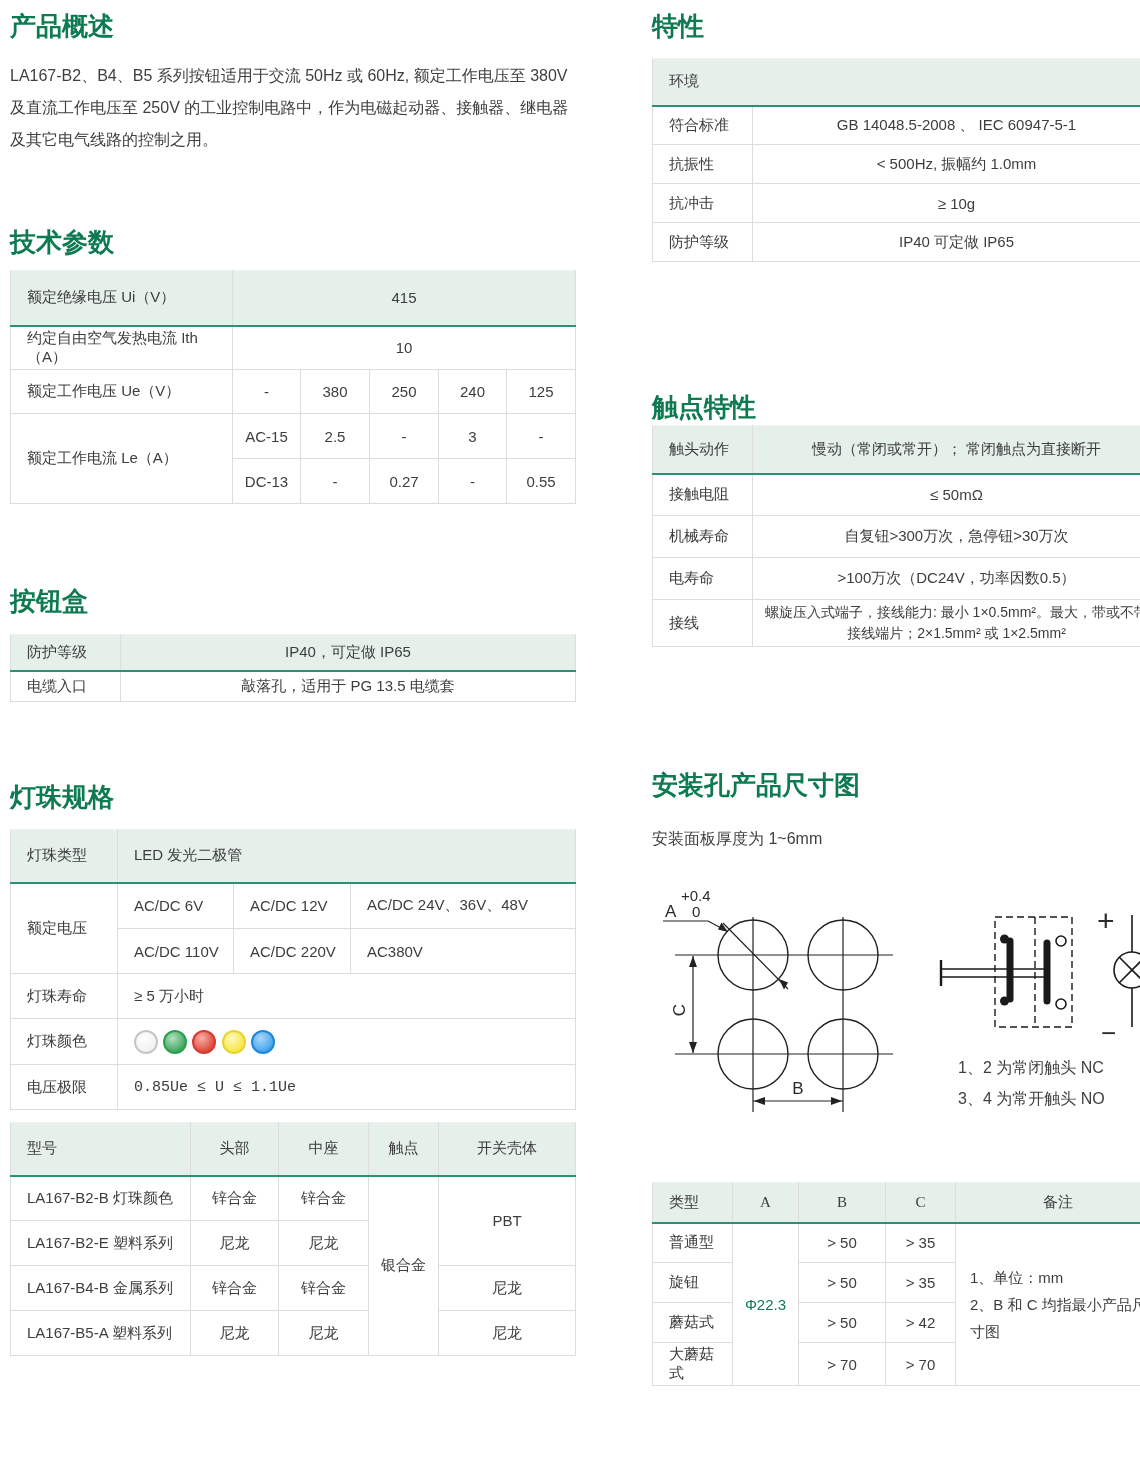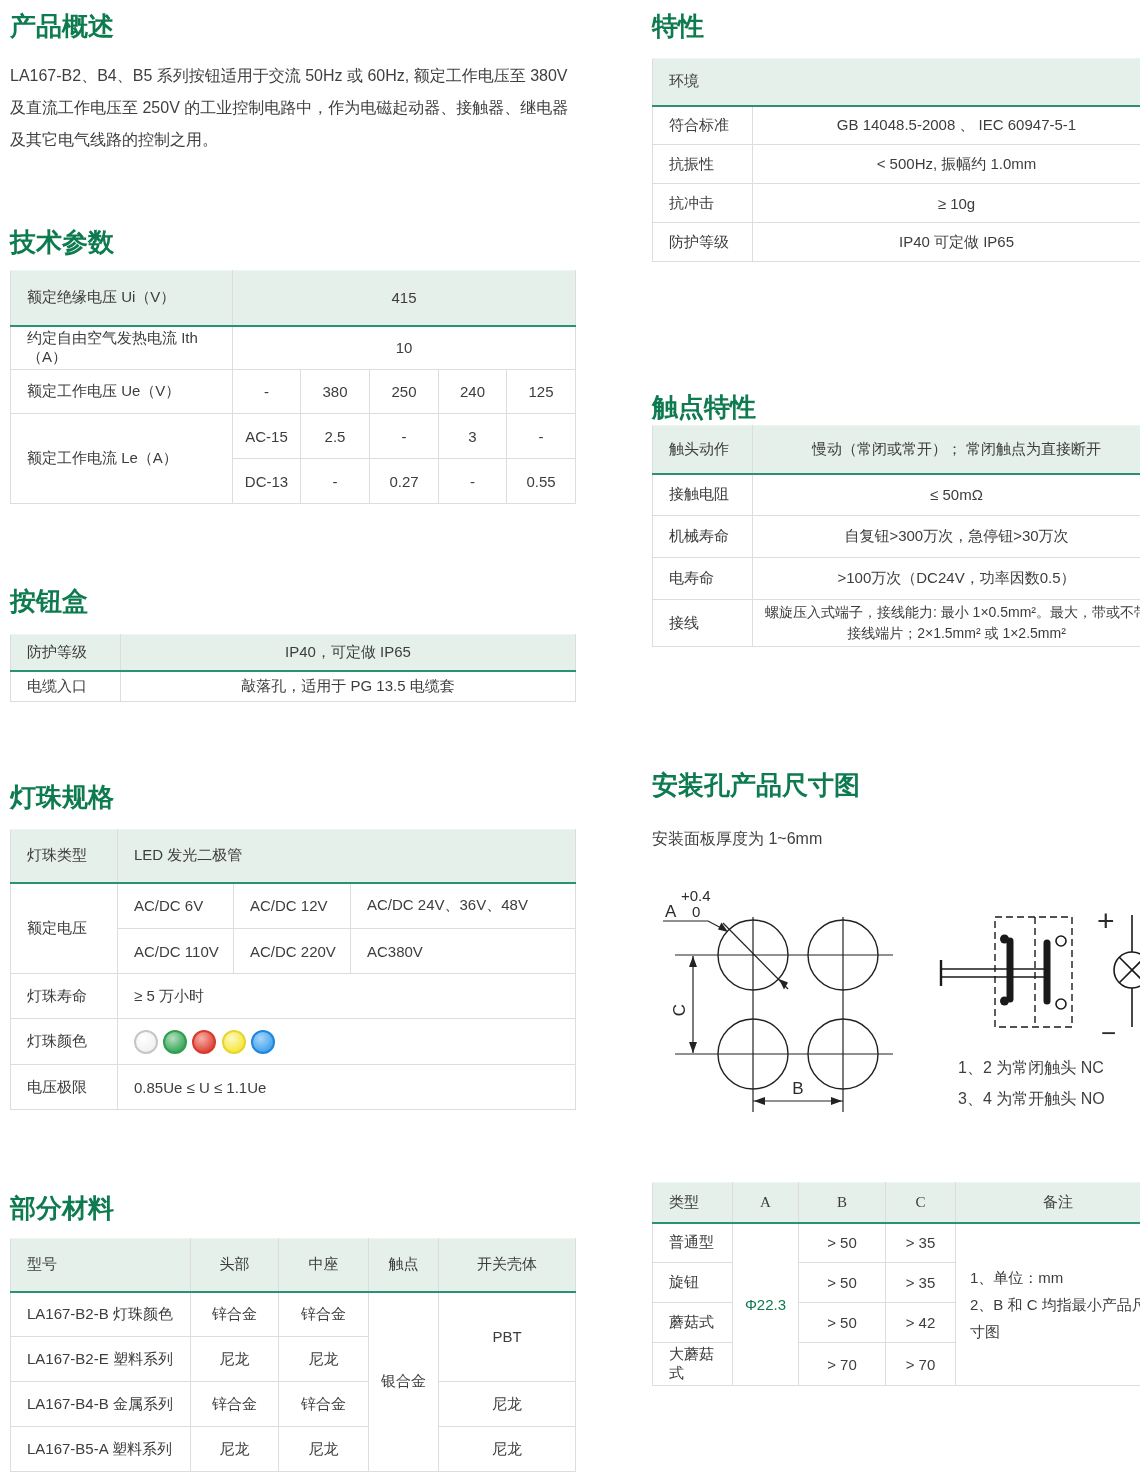--- a/index.html
+++ b/index.html
@@ -137,28 +137,27 @@
       <tr style="height:46px;">
         <td class="lab">灯珠颜色</td>
         <td class="vall" colspan="3">
           <span class="dot" style="border-color: rgb(198, 198, 198); background: radial-gradient(circle at 38% 32%, rgb(255, 255, 255) 0%, rgb(241, 241, 241) 75%);"></span>
           <span class="dot" style="border-color: rgb(46, 158, 79); background: radial-gradient(circle at 38% 32%, rgb(180, 224, 191) 0%, rgb(58, 166, 92) 75%);"></span>
           <span class="dot" style="border-color: rgb(214, 58, 47); background: radial-gradient(circle at 38% 32%, rgb(245, 176, 168) 0%, rgb(224, 69, 56) 75%);"></span>
           <span class="dot" style="border-color: rgb(232, 212, 46); background: radial-gradient(circle at 38% 32%, rgb(253, 249, 194) 0%, rgb(245, 231, 62) 75%);"></span>
           <span class="dot" style="border-color: rgb(31, 134, 216); background: radial-gradient(circle at 38% 32%, rgb(169, 214, 247) 0%, rgb(66, 163, 239) 75%);"></span>
         </td>
       </tr>
-      <tr style="height:45px;">
+      <tr style="height:45px;font-family:Liberation Mono, monospace;">
         <td class="lab">电压极限</td>
         <td class="vall" colspan="3">0.85Ue ≤ U ≤ 1.1Ue</td>
       </tr>
     </tbody>
       </table>
 
-    <h2 class="sec" style="margin-top:80px;">部分材料</h2>
     <table class="tbl" style="margin-top:12px;">
       <colgroup>
           <col style="width:180px">
           <col style="width:88px">
           <col style="width:90px">
           <col style="width:70px">
           <col style="width:137px">
         </colgroup>
       <tbody>
           <tr class="hrow" style="height:53px;">

